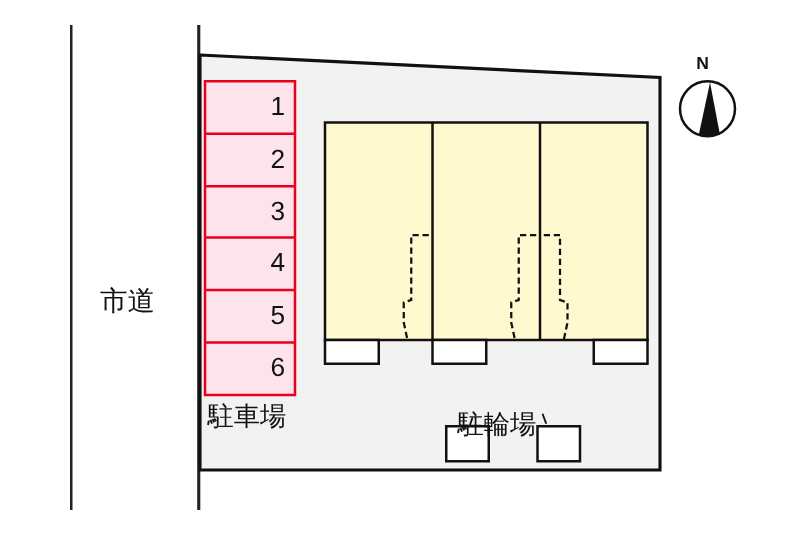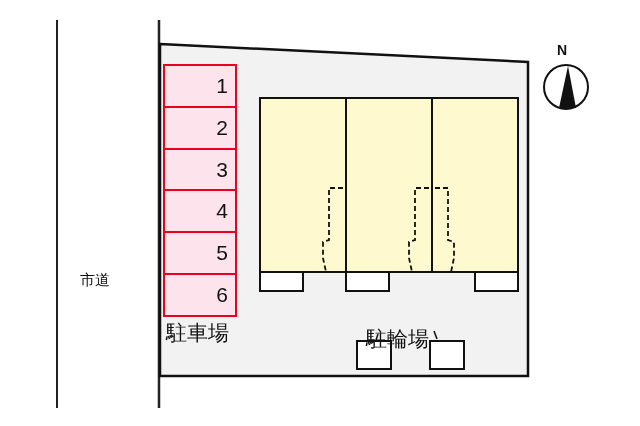--- a/index.html
+++ b/index.html
@@ -1,19 +1,19 @@
 <!DOCTYPE html>
 <html><head>
 <meta charset="utf-8">
 <style>
   html,body{margin:0;padding:0;background:#ffffff;}
   body{width:640px;height:426px;position:relative;overflow:hidden;font-family:"DejaVu Sans","Liberation Sans",sans-serif;}
   svg{position:absolute;left:0;top:0;}
   .lbl{position:absolute;color:#111;white-space:nowrap;}
-  .road-label{left:80px;top:226px;font-size:15px;margin-top:45px;}
+  .road-label{left:80px;top:226px;font-size:22px;}
   .parking-label{left:166px;top:319px;font-size:21px;text-align:right;}
   .bike-label{left:366px;top:309px;font-size:21px;margin-top:16px;}
   .north-label{left:557px;top:42px;font-size:14px;font-weight:bold;font-family:"Liberation Sans",sans-serif;}
   .space-num{position:absolute;left:164px;width:72px;height:41px;font-size:21px;text-align:right;font-family:"Liberation Sans",sans-serif;line-height:41px;color:#111;box-sizing:border-box;padding-right:8px;}
 </style>
 </head>
 <body>
 
 <svg width="640" height="426" viewBox="0 0 640 426">
 

